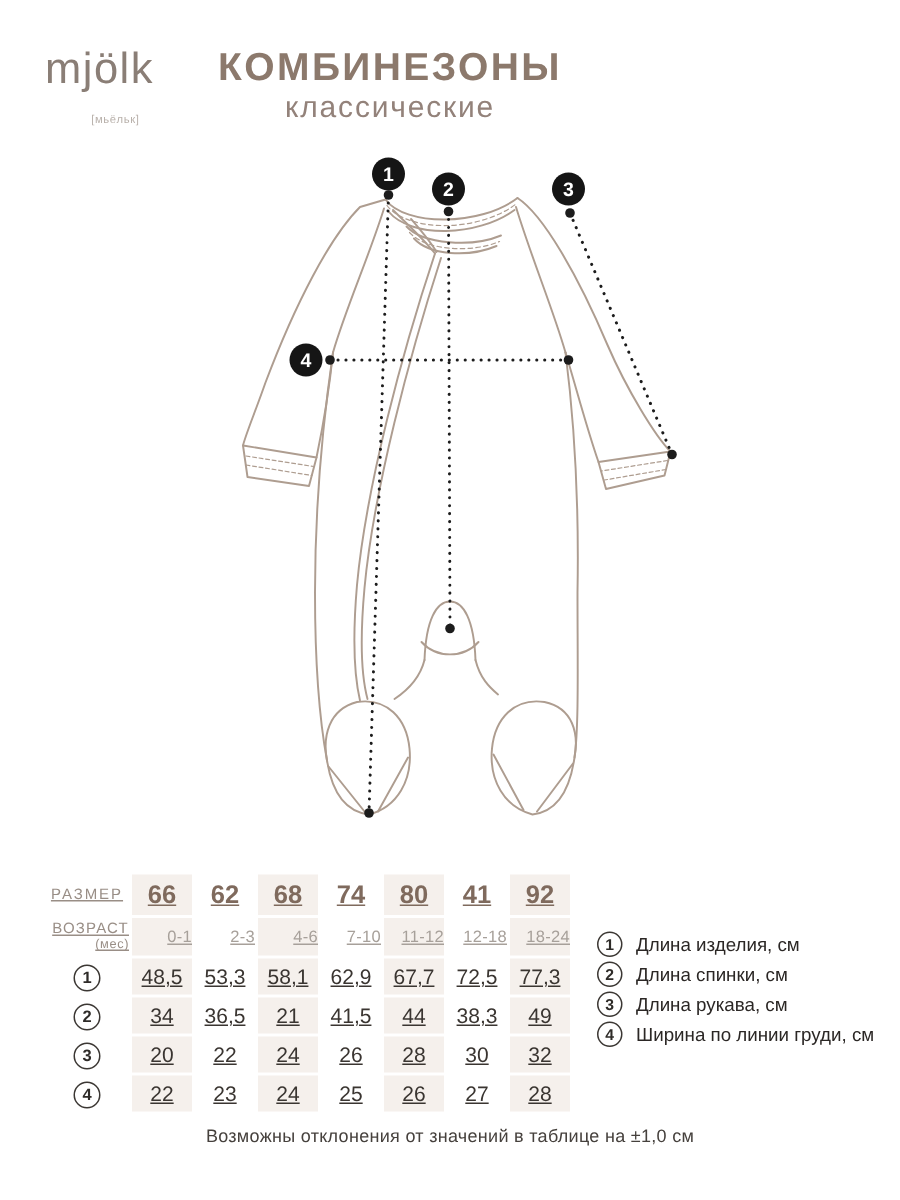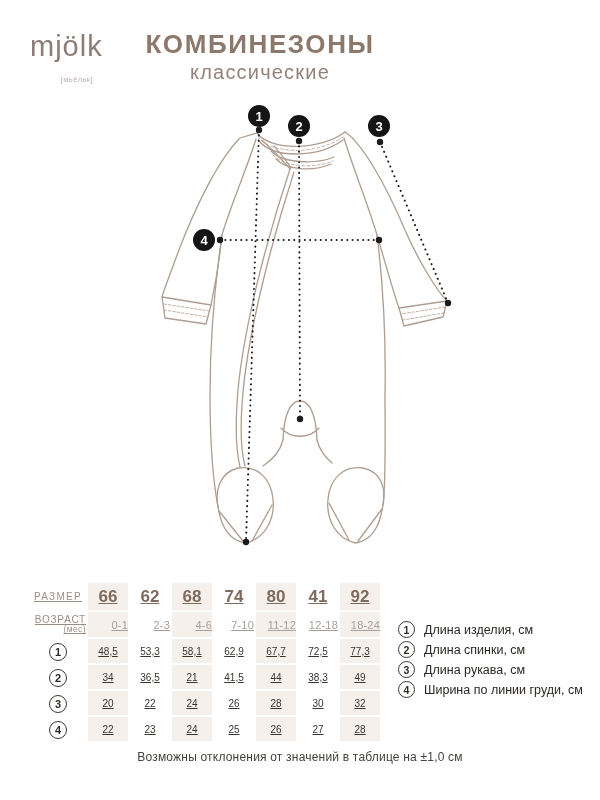--- a/index.html
+++ b/index.html
@@ -29,21 +29,21 @@
   .size-table{position:absolute;left:28px;top:581px;border-collapse:separate;border-spacing:2px;}
   .size-table td{text-align:center;vertical-align:middle;padding:0;text-decoration:underline;}
   .size-table td.c-lbl{width:56px;}
   .size-table td.c-dat{width:40px;}
   .r-size td{height:27px;}
   .r-age td{height:25px;text-align:right;}
   .r-val td{height:24px;}
   td.alt{background:#f5f0ec;}
   .sz{font-size:17px;font-weight:bold;color:#7f6a5d;}
   .age{font-size:11px;color:#a7a09a;letter-spacing:.2px;margin-left:34px;}
-  .val{font-size:10px;color:#3a3531;}
+  .val{font-size:14px;color:#3a3531;}
   .lbl-size{font-size:10px;letter-spacing:1.3px;color:#998e86;}
   .lbl-age{font-size:10px;letter-spacing:.8px;color:#998e86;line-height:1.15;}
   .lbl-age .unit{display:block;font-size:8.5px;letter-spacing:.4px;}
   .circ{display:inline-flex;align-items:center;justify-content:center;
         width:18px;height:18px;border:1.3px solid #3b3733;border-radius:50%;
         font-size:11px;font-weight:bold;color:#2e2b28;box-sizing:border-box;}
   
   .legend{position:absolute;left:398px;top:621px;}
   .leg-item{display:flex;align-items:center;margin-bottom:3px;height:17px;}
   .leg-item .circ{width:17px;height:17px;font-size:10.5px;flex:0 0 17px;}

